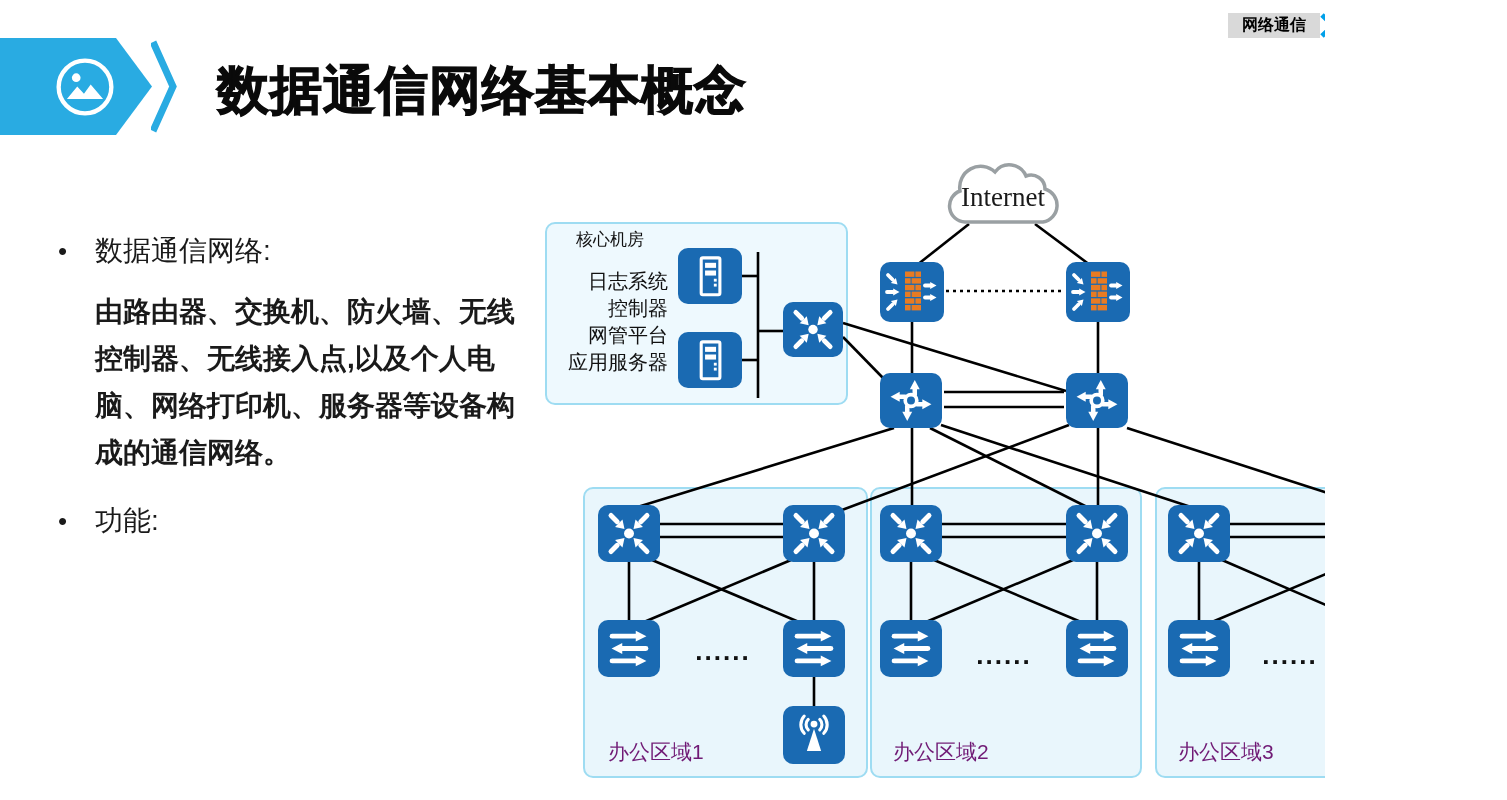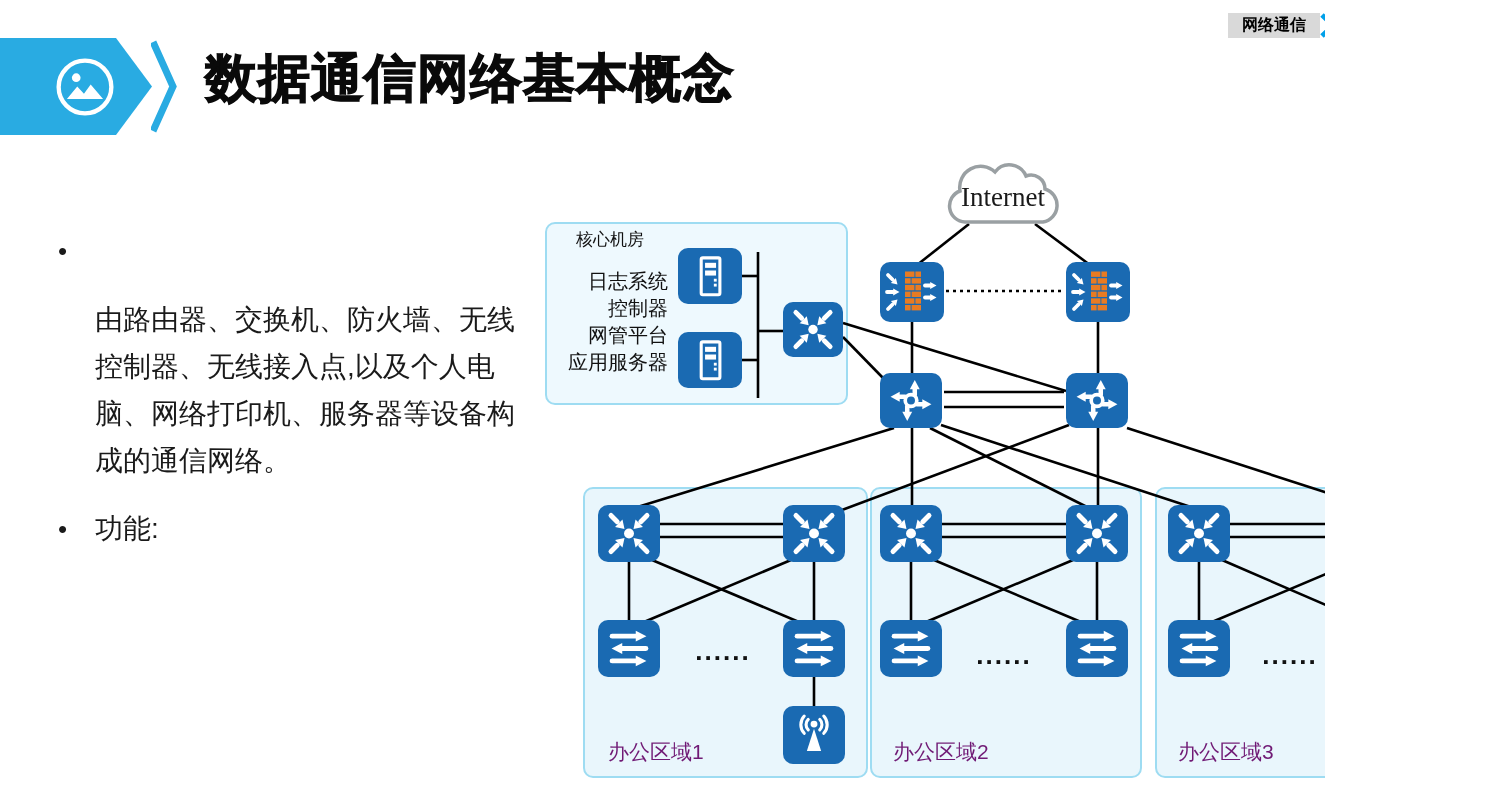--- a/index.html
+++ b/index.html
@@ -13,28 +13,28 @@
   .bc-current{position:absolute;left:1336px;top:13px;width:152px;height:25px;background:#00a0e9;color:#fff;
               font-size:17px;font-weight:bold;display:flex;align-items:center;justify-content:center;
               clip-path:polygon(0 0,calc(100% - 14px) 0,100% 50%,calc(100% - 14px) 100%,0 100%);
               padding-right:8px;z-index:6;}
 
   
   .banner{position:absolute;left:0;top:38px;width:152px;height:97px;background:#29abe2;
           clip-path:polygon(0 0,116px 0,100% 50%,116px 100%,0 100%);z-index:6;}
   .banner-icon{position:absolute;left:54px;top:18px;width:62px;height:62px;}
   .banner-chevron{position:absolute;left:151px;top:39px;width:26px;height:95px;z-index:6;}
-  .title{position:absolute;left:205px;top:44px;margin:0;font-size:52px;font-weight:900;color:#0a0a0a;
+  .title{position:absolute;left:205px;top:44px;margin:12px;font-size:52px;font-weight:900;color:#0a0a0a;
          letter-spacing:1px;-webkit-text-stroke:1.2px #0a0a0a;z-index:6;}
 
   
   .bullets{position:absolute;left:58px;top:234px;width:480px;color:#1a1a1a;z-index:6;}
   .b-head{display:flex;gap:28px;font-size:28px;line-height:34px;}
   .b-dot{font-size:26px;}
-  .b-body{margin:28px 0 0 37px;width:436px;font-size:28px;line-height:47px;}
+  .b-body{margin:20px 0 0 37px;width:436px;font-size:28px;line-height:47px;font-weight:bold;}
   .b-head.h2{margin-top:28px;}
 
   
   .zone{position:absolute;border:2px solid #9edcf2;border-radius:10px;background:#e9f6fc;z-index:1;box-sizing:border-box;}
   .core-room{left:545px;top:222px;width:303px;height:183px;background:#eef9fe;}
   .area1{left:583px;top:487px;width:285px;height:291px;}
   .area2{left:870px;top:487px;width:272px;height:291px;}
   .area3{left:1155px;top:487px;width:273px;height:291px;}
   .room-title{position:absolute;left:576px;top:228px;font-size:17px;color:#111;z-index:3;}
   .room-labels{position:absolute;left:550px;top:268px;width:118px;text-align:right;font-size:20px;
@@ -177,20 +177,21 @@
     </svg>
   </div>
   <svg class="banner-chevron" viewBox="0 0 26 95">
     <polyline points="2,3 22,47.5 2,92" fill="none" stroke="#29abe2" stroke-width="7"></polyline>
   </svg>
   <h1 class="title">数据通信网络基本概念</h1>
 
   <div class="bullets">
     <div class="b-head">
       <span class="b-dot">•</span>
+      <span>数据通信网络:</span>
     </div>
     <p class="b-body">由路由器、交换机、防火墙、无线控制器、无线接入点,以及个人电脑、网络打印机、服务器等设备构成的通信网络。</p>
     <div class="b-head h2">
       <span class="b-dot">•</span>
       <span>功能:</span>
     </div>
   </div>
 
   <div class="zone core-room"></div>
   <div class="zone area1"></div>

